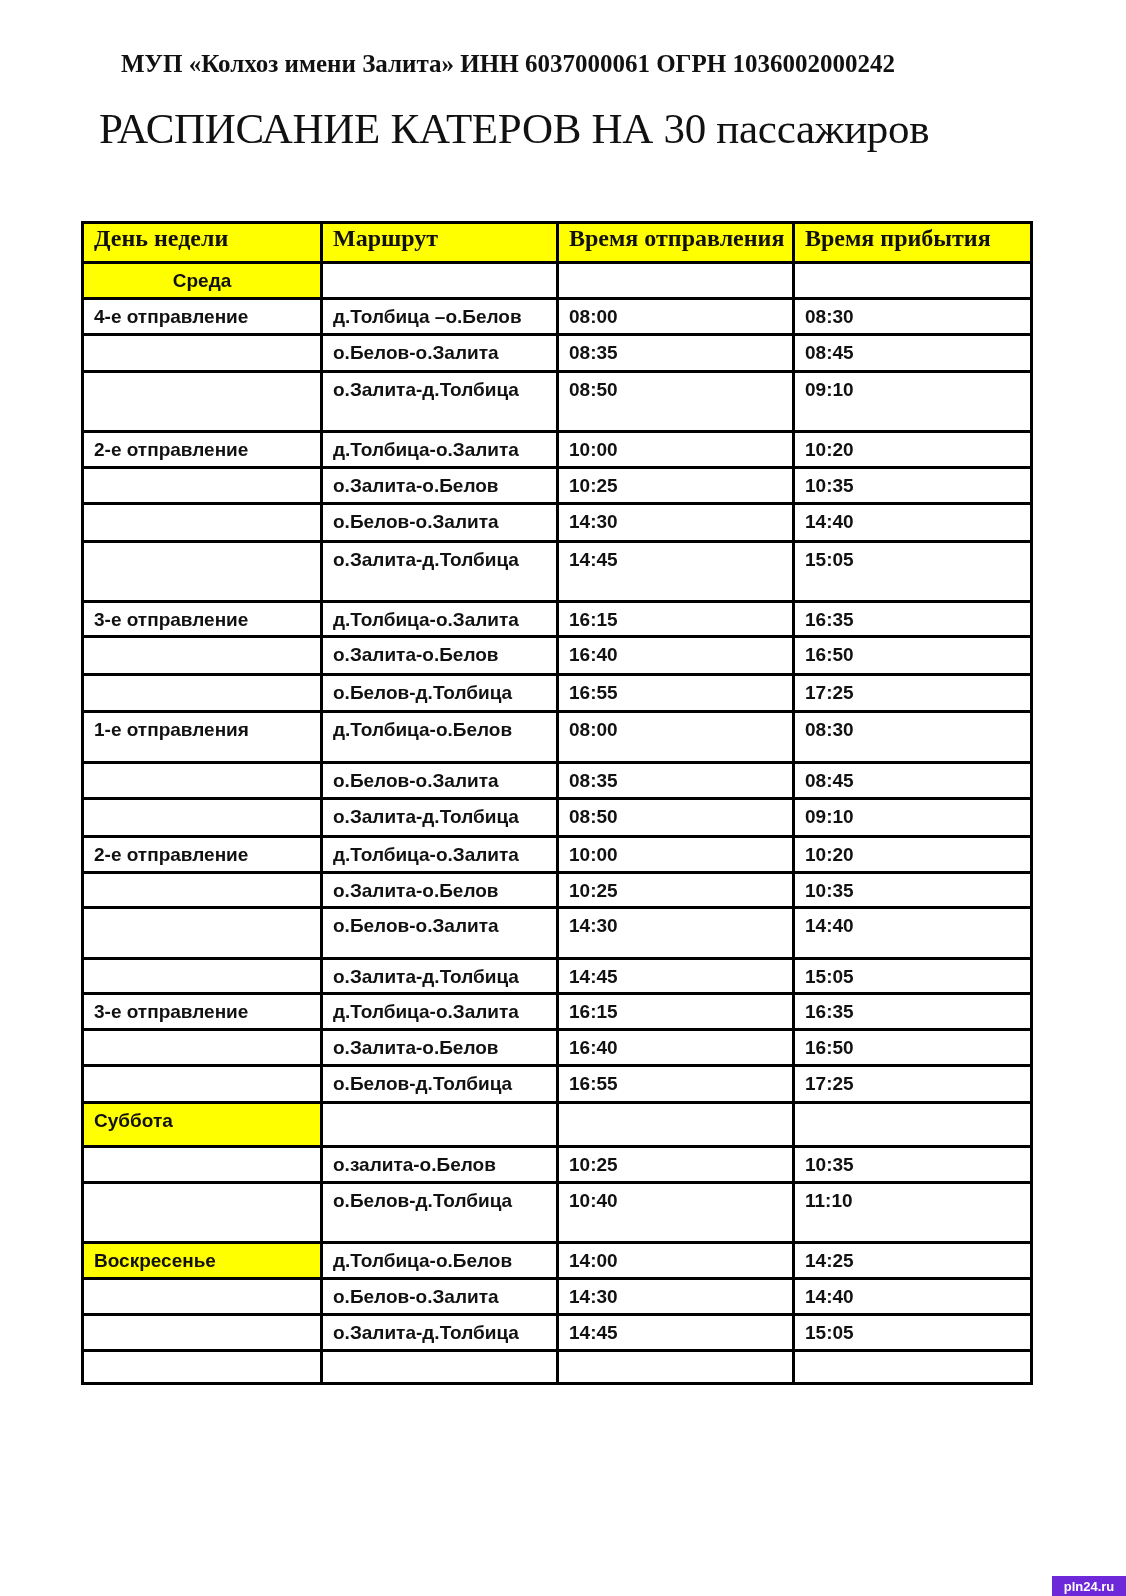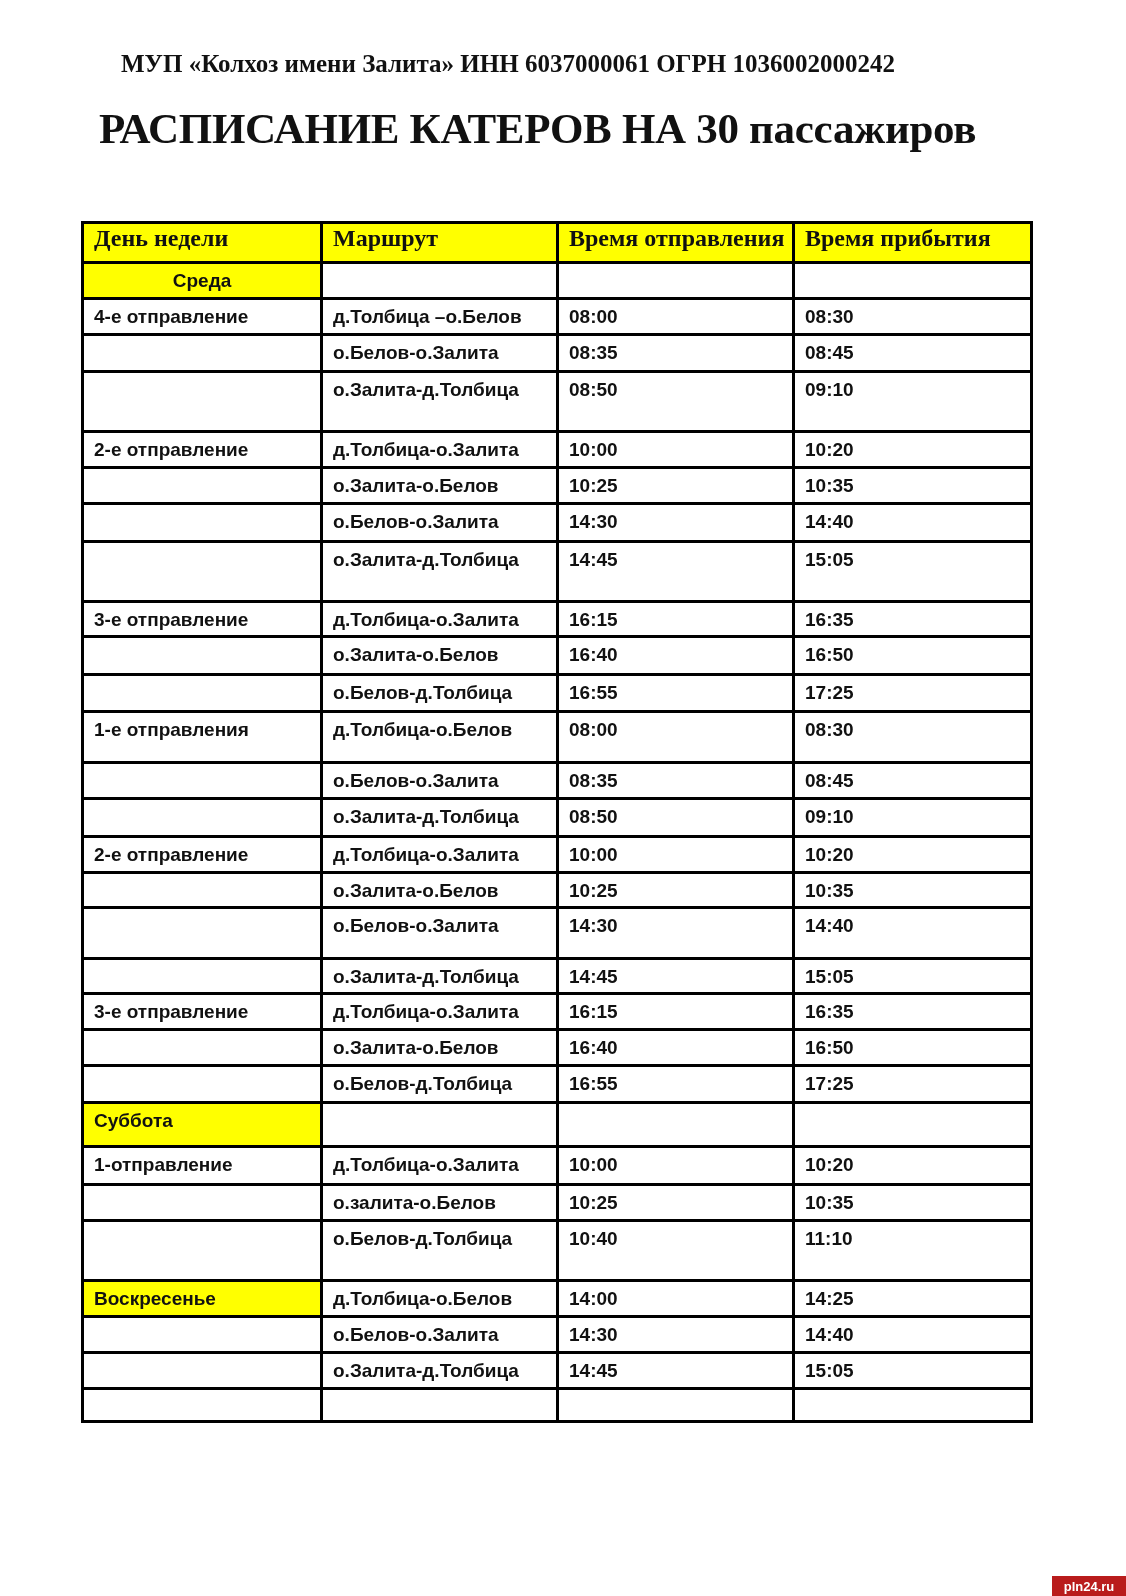--- a/index.html
+++ b/index.html
@@ -4,39 +4,39 @@
 <style>
   html, body { margin:0; padding:0; background:#ffffff; }
   body { width:1126px; height:1596px; position:relative; overflow:hidden; }
   .org {
     position:absolute; left:100px; top:50px;
     font-family:"Liberation Serif", serif; font-weight:bold; font-size:25px; color:#111;
     letter-spacing:0px; white-space:nowrap;margin-left:21px;
   }
   .title {
     position:absolute; left:99px; top:104px;
-    font-family:"Liberation Serif", serif; font-weight:bold; font-size:43px; color:#111;
+    font-family:"Liberation Serif", serif; font-weight:normal; font-size:43px; color:#111;
     white-space:nowrap; letter-spacing:-0.3px;text-align:center;
   }
   table.sched {
     position:absolute; left:81px; top:221px;
     border-collapse:collapse; width:949px; table-layout:fixed;
   }
   table.sched td {
     border:3px solid #000; padding:0 10px; vertical-align:top;
     font-family:"Liberation Sans", sans-serif; font-weight:bold; font-size:19px; color:#111;
     line-height:22px; padding-top:6px; white-space:nowrap; overflow:hidden;
   }
   table.sched tr.head td {
     font-family:"Liberation Serif", serif; font-size:24px; padding-top:3px;
   }
   td.yellow { background:#ffff00; }
   .watermark {
     position:absolute; right:0; bottom:0; width:74px; height:20px;
-    background:#b91c1c; color:#fff;
+    background:#6d28d9; color:#fff;
     font-family:"Liberation Sans", sans-serif; font-weight:bold; font-size:13px;
     display:flex; align-items:center; justify-content:center;
   }
 </style>
 </head>
 <body>
 
 <div class="org">МУП «Колхоз имени Залита» ИНН 6037000061 ОГРН 1036002000242</div>
 <div class="title">РАСПИСАНИЕ КАТЕРОВ НА 30 пассажиров</div>
 
@@ -179,26 +179,20 @@
         <td>о.Белов-д.Толбица</td>
         <td>16:55</td>
         <td>17:25</td>
       </tr>
       <tr style="height: 44px;">
         <td class="yellow">Суббота</td>
         <td></td>
         <td></td>
         <td></td>
       </tr>
-      <tr style="height: 38px;">
-        <td>1-отправление</td>
-        <td>д.Толбица-о.Залита</td>
-        <td>10:00</td>
-        <td>10:20</td>
-      </tr>
       <tr style="height: 36px;">
         <td></td>
         <td>о.залита-о.Белов</td>
         <td>10:25</td>
         <td>10:35</td>
       </tr>
       <tr style="height: 60px;">
         <td></td>
         <td>о.Белов-д.Толбица</td>
         <td>10:40</td>

